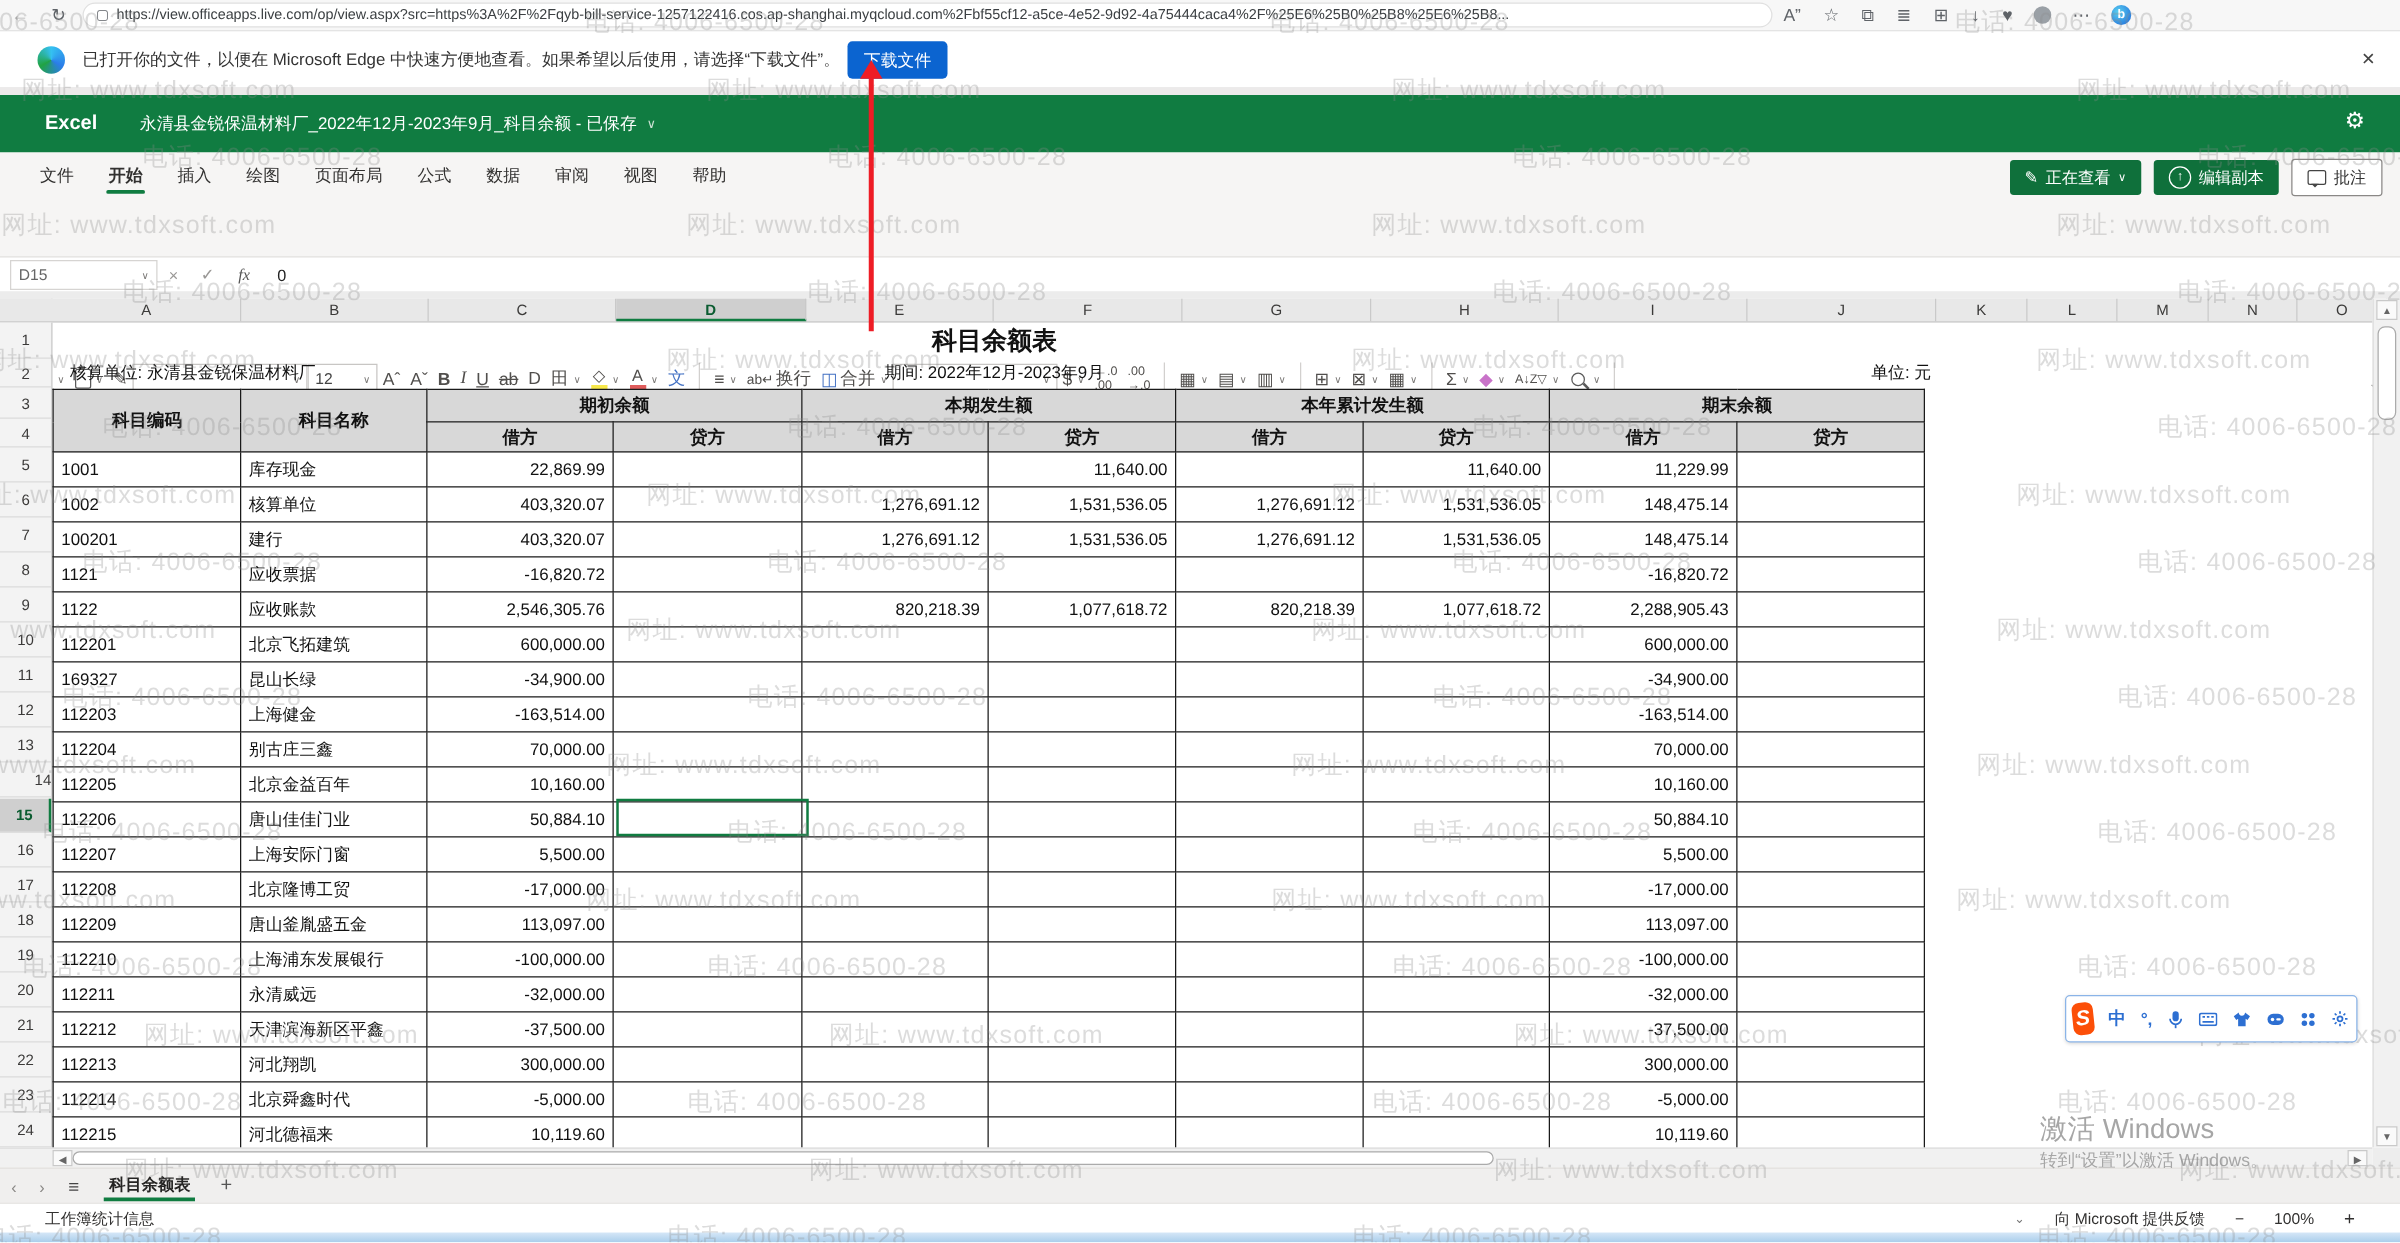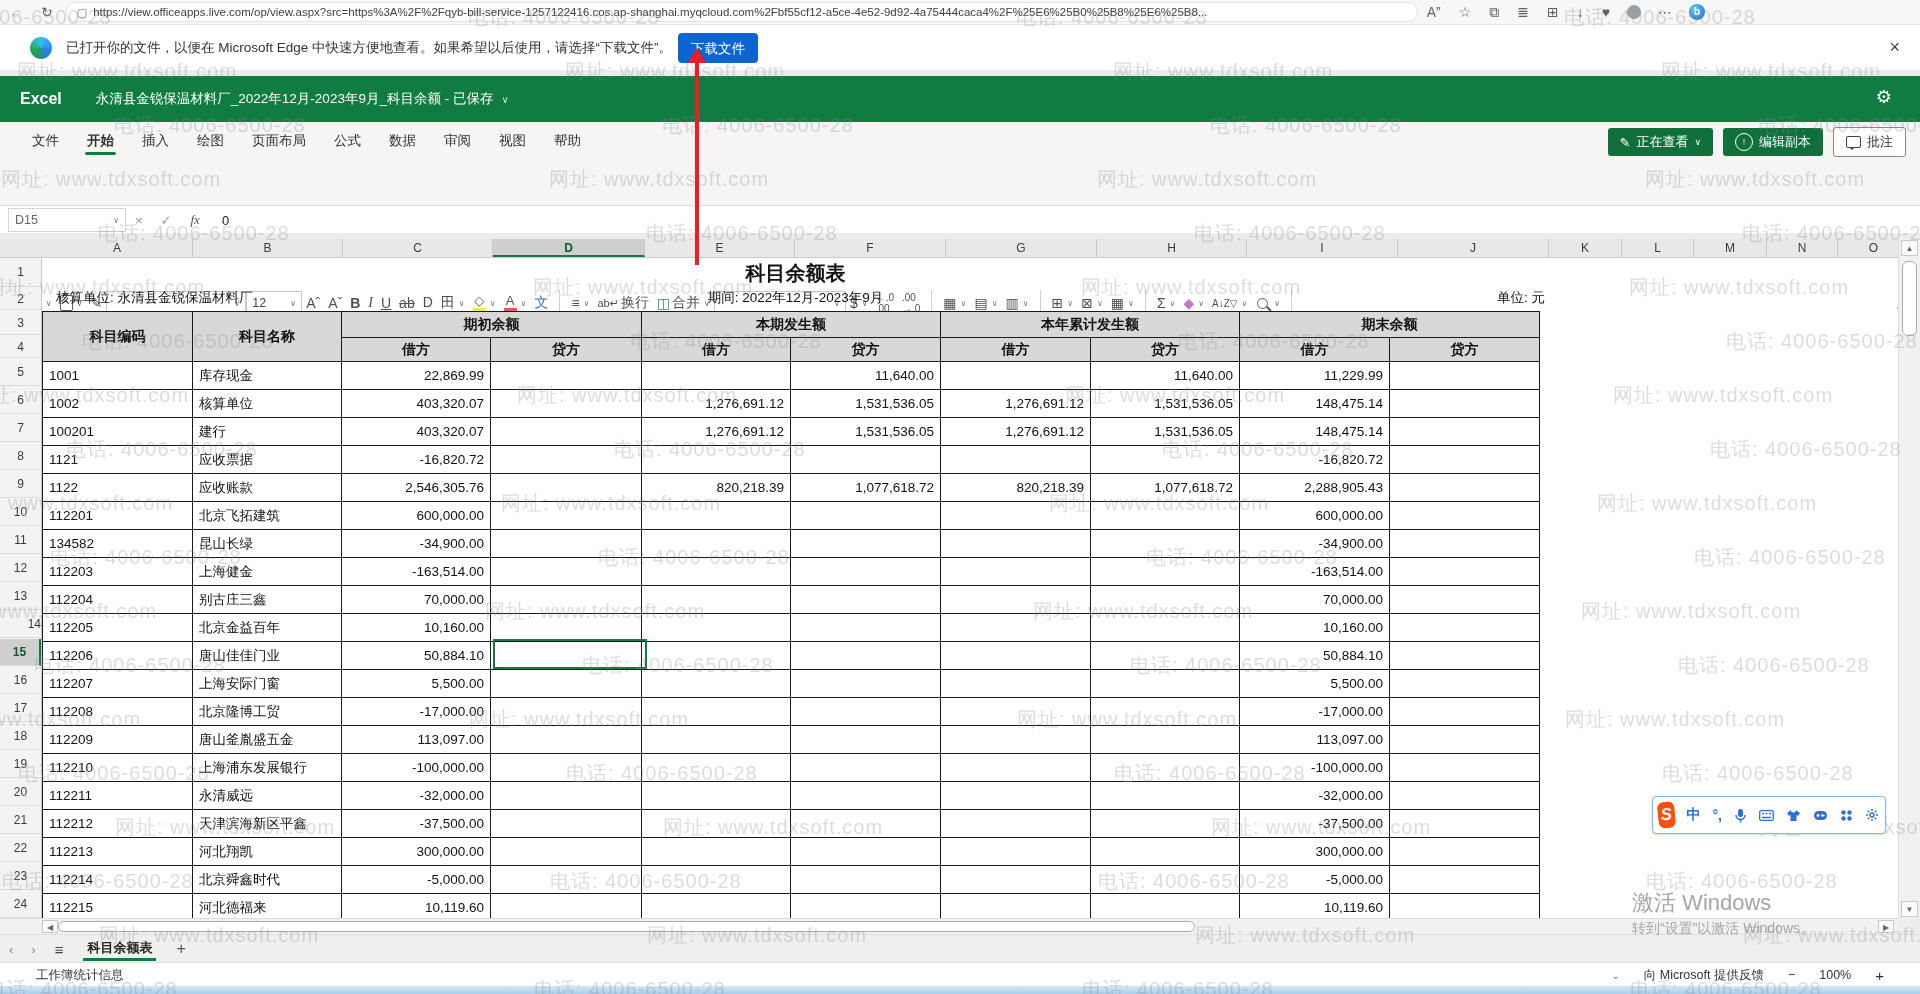--- a/index.html
+++ b/index.html
@@ -26,21 +26,21 @@
     background:conic-gradient(#35c1f1,#2b7de9,#21a343,#35c1f1);}
   .notify-msg{font-size:13.5px;color:#333;}
   .dl-btn{position:absolute;left:678px;top:7px;width:80px;height:30px;background:#0b64d0;color:#fff;
     font-size:13.5px;border:none;border-radius:4px;text-align:center;line-height:30px;}
   .notify-x{position:absolute;right:20px;top:10px;font-size:18px;color:#444;line-height:22px;}
   .gapband{position:absolute;left:0;top:70px;width:1920px;height:6px;background:#eceaea;}
 
   
   .excel-bar{position:absolute;left:0;top:76px;width:1920px;height:46px;background:#107c41;
     display:flex;align-items:center;color:#fff;}
-  .excel-logo{font-size:16px;font-weight:bold;margin:0 34px 0 20px;}
+  .excel-logo{font-size:16px;font-weight:bold;margin:0 34px 0 36px;}
   .doc-title{font-size:13.5px;}
   .title-caret{font-size:10px;margin-left:8px;color:#cfe3d6;}
   .search-box{position:absolute;left:705px;top:8px;width:465px;height:30px;background:#cfe0d5;
     border:1px solid #9dbfa9;border-radius:3px;font-size:13px;color:#2f3b33;line-height:30px;
     padding-left:55px;box-sizing:border-box;}
   .gear{position:absolute;right:28px;top:10px;font-size:18px;color:#fff;}
 
   
   .ribbon-wrap{position:absolute;left:0;top:122px;width:1920px;height:83px;background:#f6f5f4;
     border-bottom:1px solid #e1dfdd;}
@@ -473,21 +473,21 @@
           <td class="ar">600,000.00</td>
           <td class="ar"></td>
           <td class="ar"></td>
           <td class="ar"></td>
           <td class="ar"></td>
           <td class="ar"></td>
           <td class="ar">600,000.00</td>
           <td class="ar"></td>
         </tr>
         <tr>
-          <td class="al">134582</td>
+          <td class="al">169327</td>
           <td class="al">昆山长绿</td>
           <td class="ar">-34,900.00</td>
           <td class="ar"></td>
           <td class="ar"></td>
           <td class="ar"></td>
           <td class="ar"></td>
           <td class="ar"></td>
           <td class="ar">-34,900.00</td>
           <td class="ar"></td>
         </tr>

